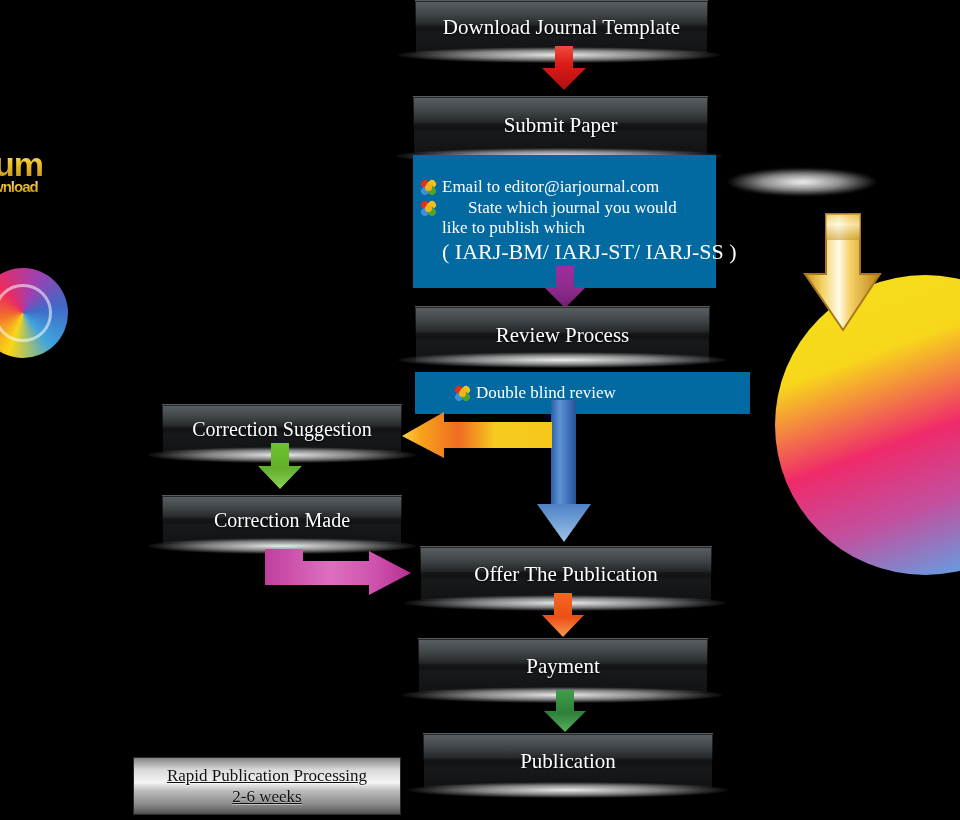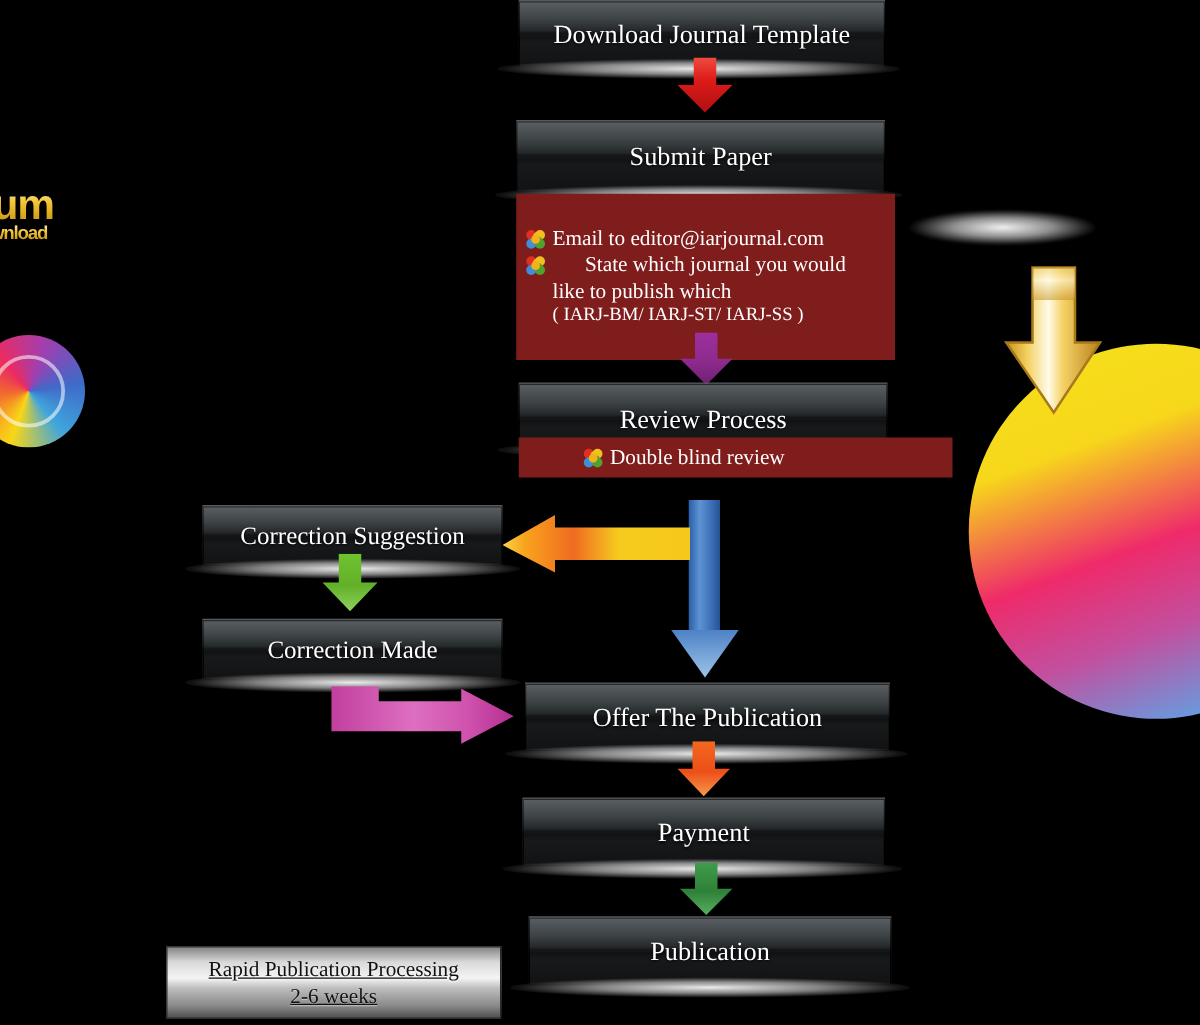--- a/index.html
+++ b/index.html
@@ -62,21 +62,21 @@
     background:linear-gradient(180deg,rgba(255,255,255,.16),rgba(255,255,255,.02));
     pointer-events:none;
   }
   .node-shadow{
     position:absolute;height:16px;border-radius:50%;
     background:radial-gradient(ellipse at center,rgba(255,255,255,.92) 0%,rgba(215,215,215,.6) 40%,rgba(90,90,90,.2) 68%,rgba(0,0,0,0) 76%);
     pointer-events:none;
   }
 
   .detail{
-    position:absolute;background:#7f1d1d;
+    position:absolute;background:#0369a1;
     display:flex;flex-direction:column;justify-content:center;
   }
   .detail .line{
     color:#fff;display:flex;align-items:flex-start;gap:6px;
     line-height:1.22;white-space:nowrap;
   }
   .detail .line .txt{display:block;}
   .bullet{
     flex:0 0 auto;width:15px;height:15px;position:relative;margin-top:3px;
   }
@@ -170,42 +170,42 @@
           <i></i>
           <i></i>
           <i></i>
           <b></b>
         </span>
       <span class="txt">State which journal you would</span>
     </div>
     <div class="line" style="font-size:17px;padding-left:21px;">
       <span class="txt">like to publish which</span>
     </div>
-    <div class="line" style="font-size:15px;padding-left:21px;">
+    <div class="line" style="font-size:22px;padding-left:21px;">
       <span class="txt">( IARJ-BM/ IARJ-ST/ IARJ-SS )</span>
     </div>
   </div>
 
   <svg class="arrow" style="left:542px;top:266px;" width="46" height="44" viewBox="0 0 46 44">
     <defs>
         <linearGradient id="purg" x1="0" y1="0" x2="0" y2="1">
       <stop offset="0%" stop-color="#9e2e9e"></stop>
           <stop offset="55%" stop-color="#8d2b8d"></stop>
       <stop offset="100%" stop-color="#6f1f72"></stop>
         </linearGradient>
       </defs>
     <polygon points="14,0 32,0 32,21 44,21 23,42 2,21 14,21" fill="url(#purg)"></polygon>
   </svg>
 
   <div class="node" style="left:415px;top:306px;width:295px;height:56px;">
     <span class="label" style="font-size:21px;">Review Process</span>
   </div>
   <div class="node-shadow" style="left:398px;top:352px;width:328px;"></div>
 
-  <div class="detail" style="left:415px;top:350px;width:295px;height:32px;padding-left:52px;">
+  <div class="detail" style="left:415px;top:372px;width:295px;height:42px;padding-left:40px;">
     <div class="line" style="font-size:17px;">
       <span class="bullet">
           <i></i>
           <i></i>
           <i></i>
           <i></i>
           <b></b>
         </span>
       <span class="txt">Double blind review</span>
     </div>

